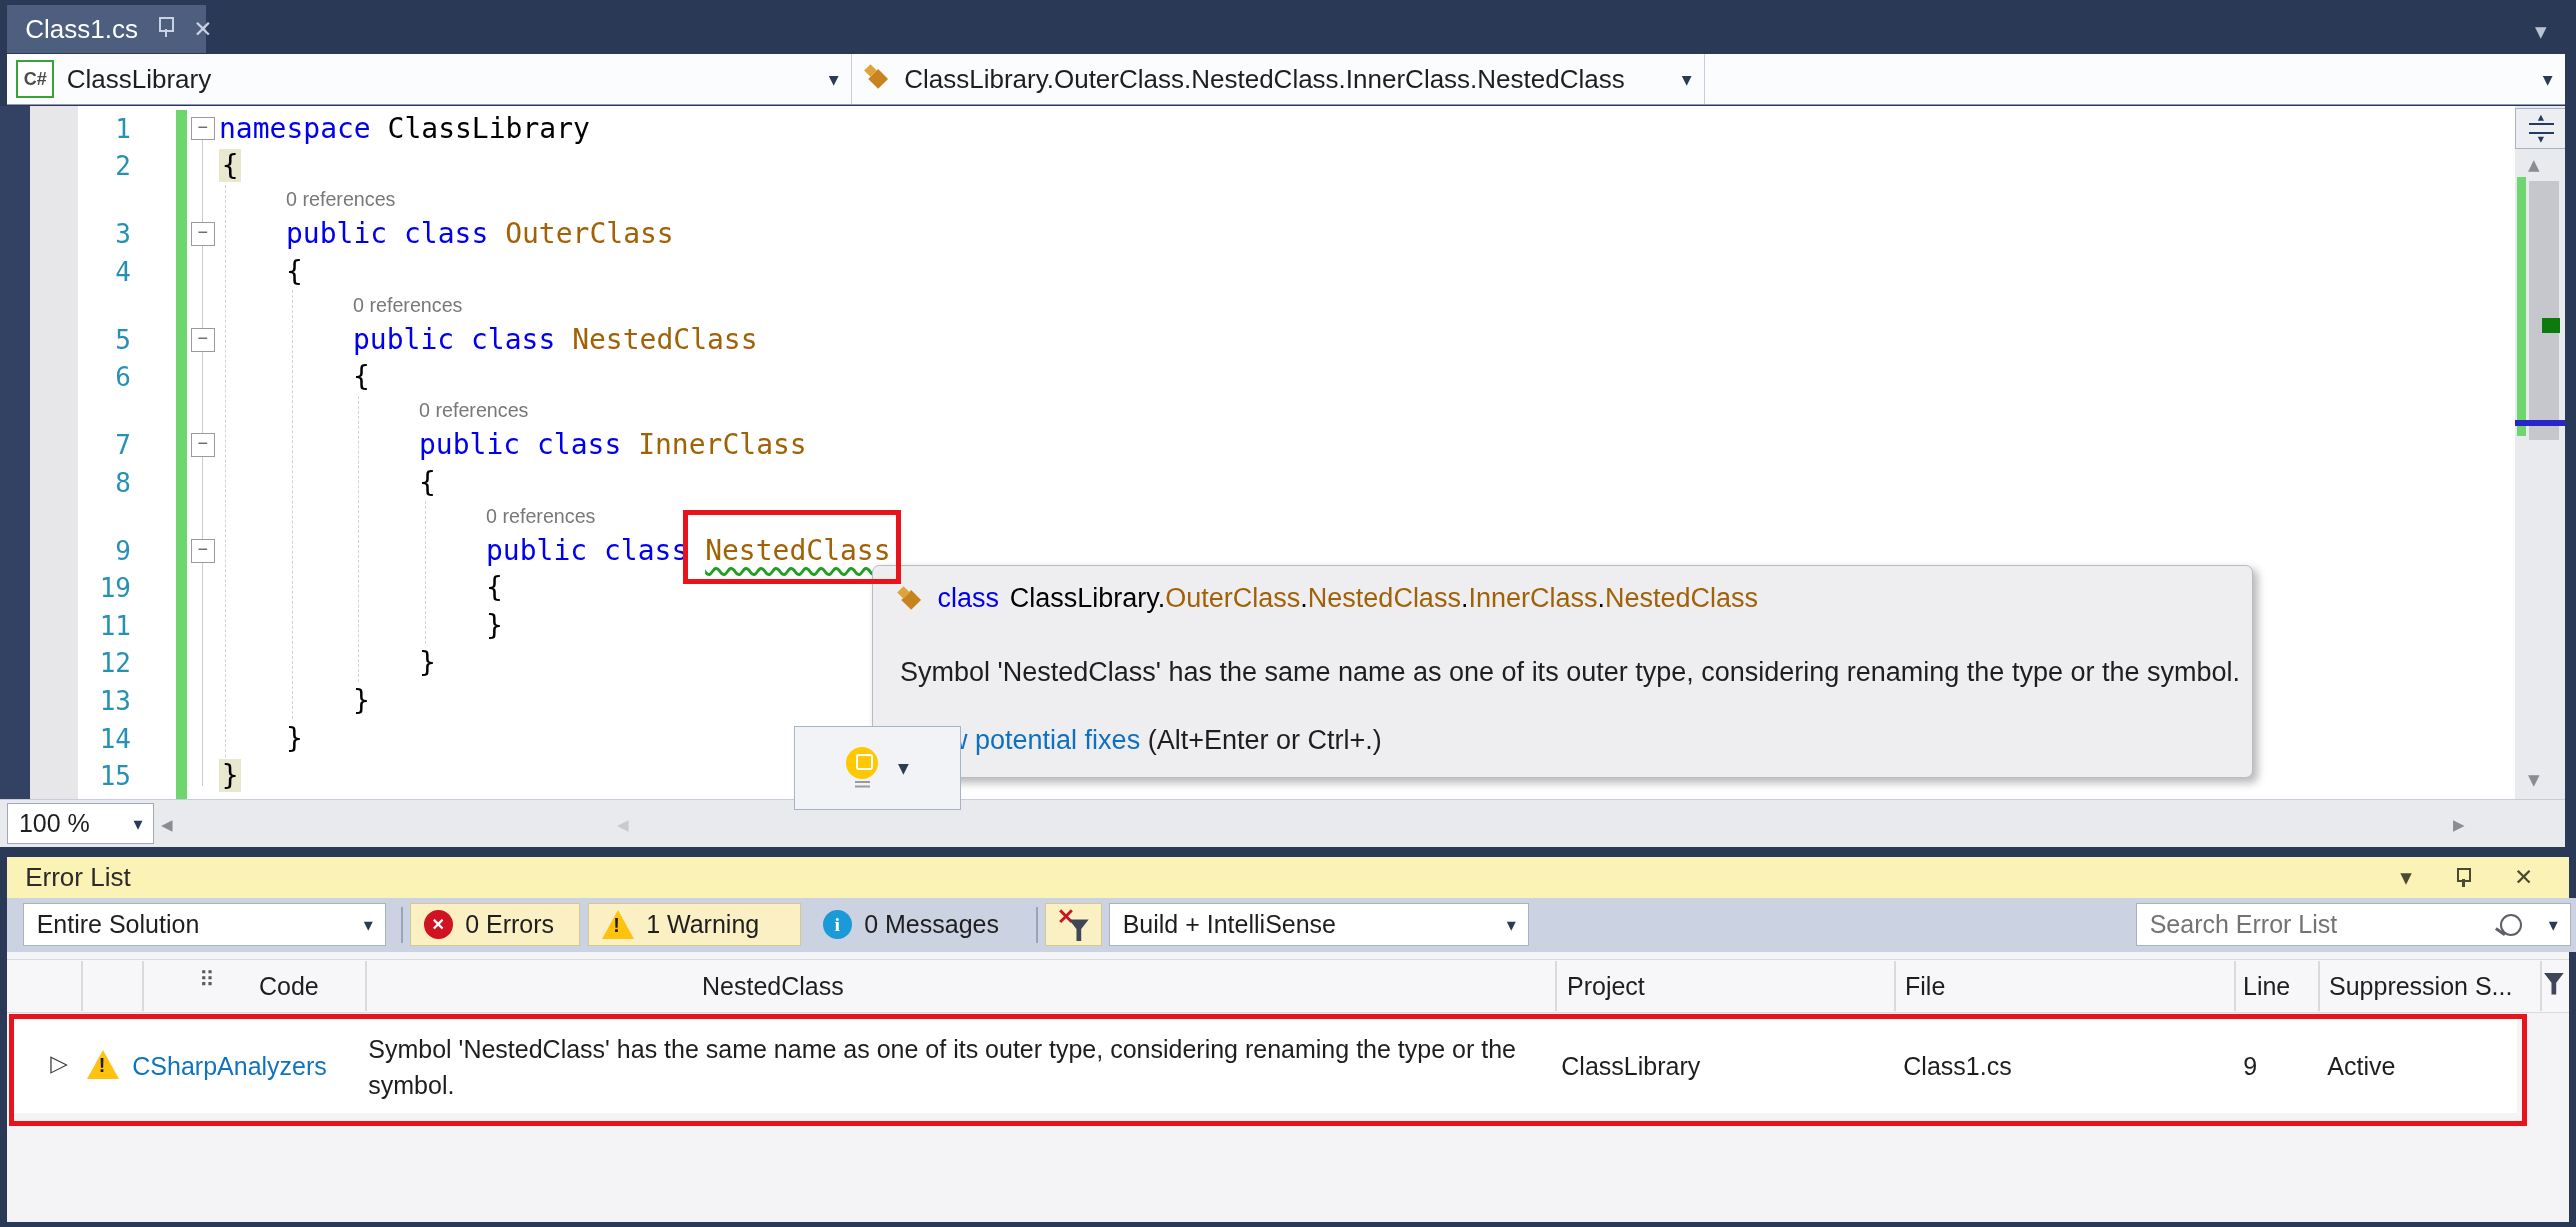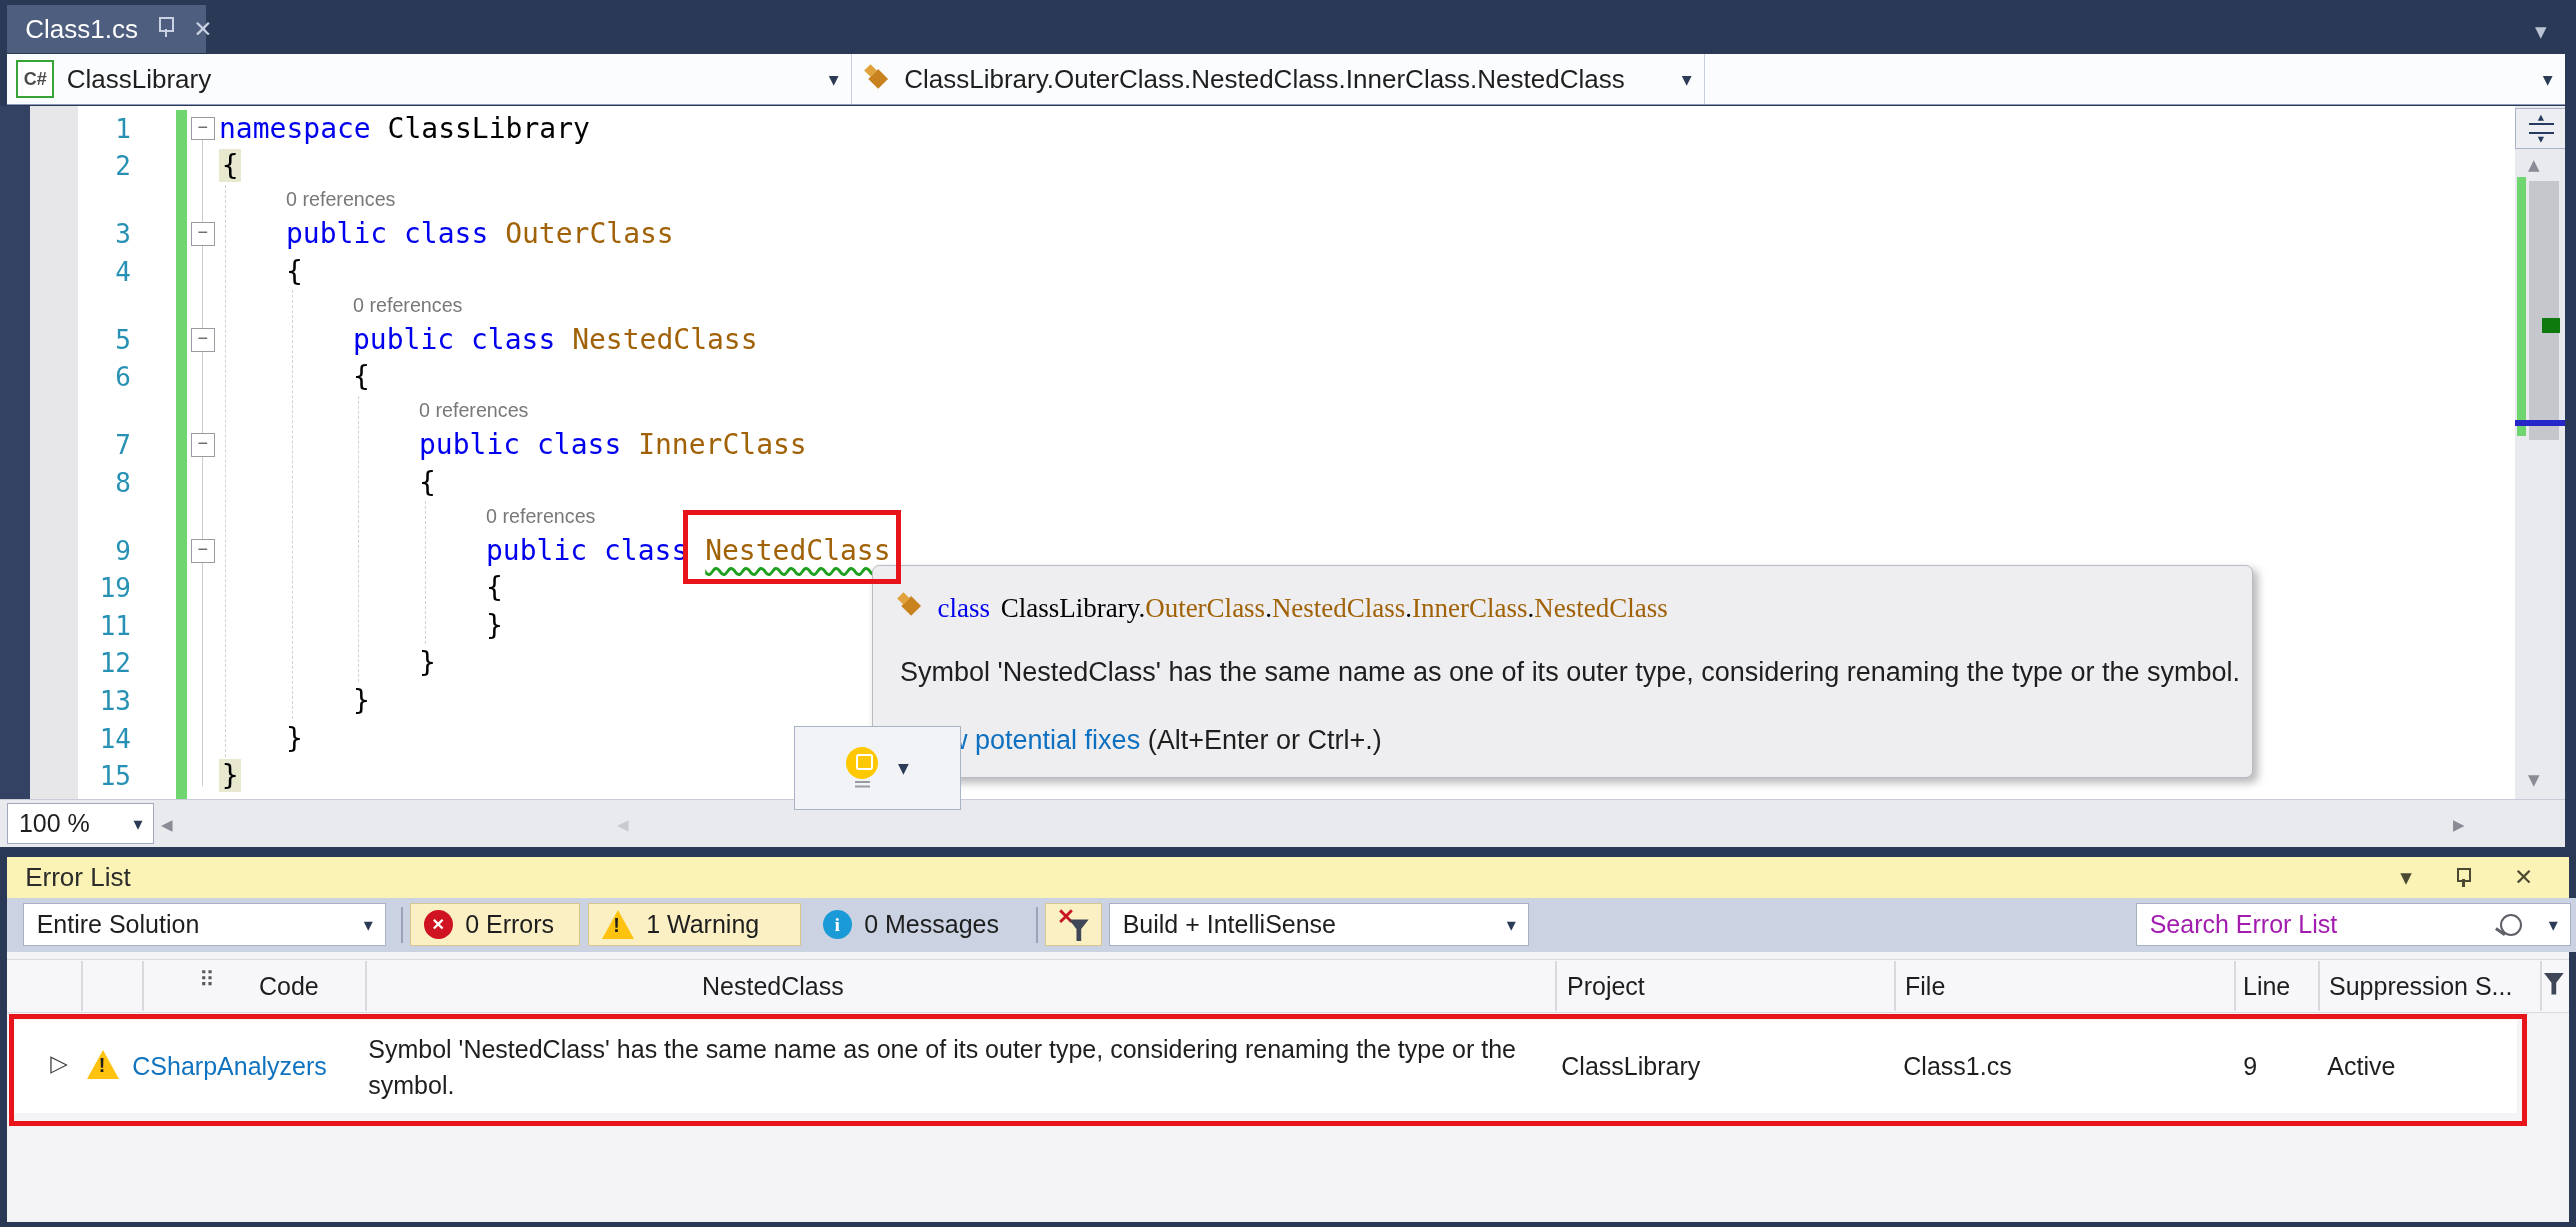--- a/index.html
+++ b/index.html
@@ -45,21 +45,21 @@
   .kw{color:#0000ee;} .ty{color:#a16207;} .pl{color:#000000;}
   .br{color:#000000;background:#e7e8ce;padding:0 2.7px;}
   .squig{text-decoration:underline;text-decoration-style:wavy;text-decoration-color:#20a020;text-decoration-thickness:2.7px;text-underline-offset:7.2px;}
 
   
   .redbox{position:absolute;border:5.4px solid #e8141c;background:transparent;z-index:40;}
 
   
   #tooltip{left:872px;top:565px;width:1379px;height:211px;background:#eeeef1;border:1.8px solid #b9bac2;
            border-radius:7.2px;box-shadow:4.5px 4.5px 9px rgba(0,0,0,.28);z-index:30;font-size:27px;}
-  #tooltip .row1{position:absolute;left:25px;top:27px;display:flex;align-items:flex-start;font-family:Liberation Serif, serif;}
+  #tooltip .row1{position:absolute;left:25px;top:17px;display:flex;align-items:flex-end;}
   #tooltip .row2{position:absolute;left:27px;top:91px;color:#1e1e1e;}
   #tooltip .row3{position:absolute;left:27px;top:159px;}
   #tip-link{color:#0e70c0;}
   #tip-shortcut{color:#1e1e1e;}
 
   
   #bulbbtn{left:794px;top:726px;width:165px;height:82px;background:#f2f3f6;border:1.8px solid #a9b3c8;z-index:31;
            display:flex;align-items:center;justify-content:center;gap:19.7px;}
   .bulb{position:relative;width:32px;height:43px;}
   .bulb::before{content:"";position:absolute;left:0;top:0;width:32px;height:32px;border-radius:50%;background:#ffc800;}
@@ -103,21 +103,21 @@
   .infoicon{width:29px;height:29px;border-radius:50%;background:#1a9ad6;color:#ffffff;font-size:19.7px;font-weight:bold;
            display:flex;align-items:center;justify-content:center;font-family:"Liberation Serif",serif;}
   .warntri{position:relative;width:0;height:0;border-left:16px solid transparent;border-right:16px solid transparent;
            border-bottom:29px solid #ffc20e;}
   .warntri::after{content:"!";position:absolute;left:-4.5px;top:3.6px;font-size:19.7px;font-weight:bold;color:#1e1e1e;}
   .funnel{width:19.7px;height:21.5px;background:#3e4658;clip-path:polygon(0 0,100% 0,62% 45%,62% 100%,38% 100%,38% 45%);}
   .filterx{position:relative;width:30px;height:32px;}
   .filterx .funnel{position:absolute;right:0;bottom:0;}
   .filterx .x{position:absolute;left:-1.8px;top:-5.4px;color:#c81623;font-weight:bold;font-size:21.5px;}
   #el-search{left:2129px;width:435px;}
-  #el-search .ph{color:#a21caf;}
+  #el-search .ph{color:#737373;}
   .mag{position:relative;width:18px;height:18px;border:2.7px solid #5f6067;border-radius:50%;display:inline-block;}
   .mag::after{content:"";position:absolute;left:-7.2px;top:14.3px;width:10.7px;height:2.7px;background:#5f6067;transform:rotate(35deg);}
 
   #el-body{left:7.2px;top:952px;width:2562px;height:270px;background:#f4f4f7;}
   #el-header{left:7.2px;top:959px;width:2562px;height:54px;background:#f7f7fa;border-top:1.8px solid #d9d9df;border-bottom:1.8px solid #d9d9df;box-sizing:border-box;}
   .hsep{position:absolute;top:961px;width:1.8px;height:50px;background:#d9d9df;}
   .hlabel{position:absolute;top:959px;height:54px;line-height:54px;font-size:25px;color:#1e1e1e;}
   #grip{color:#5a5a5a;font-size:21.5px;}
   #hdr-funnel{left:2544px;top:973px;}
   #el-row{left:14.3px;top:1020px;width:2503px;height:93px;background:#ffffff;}

